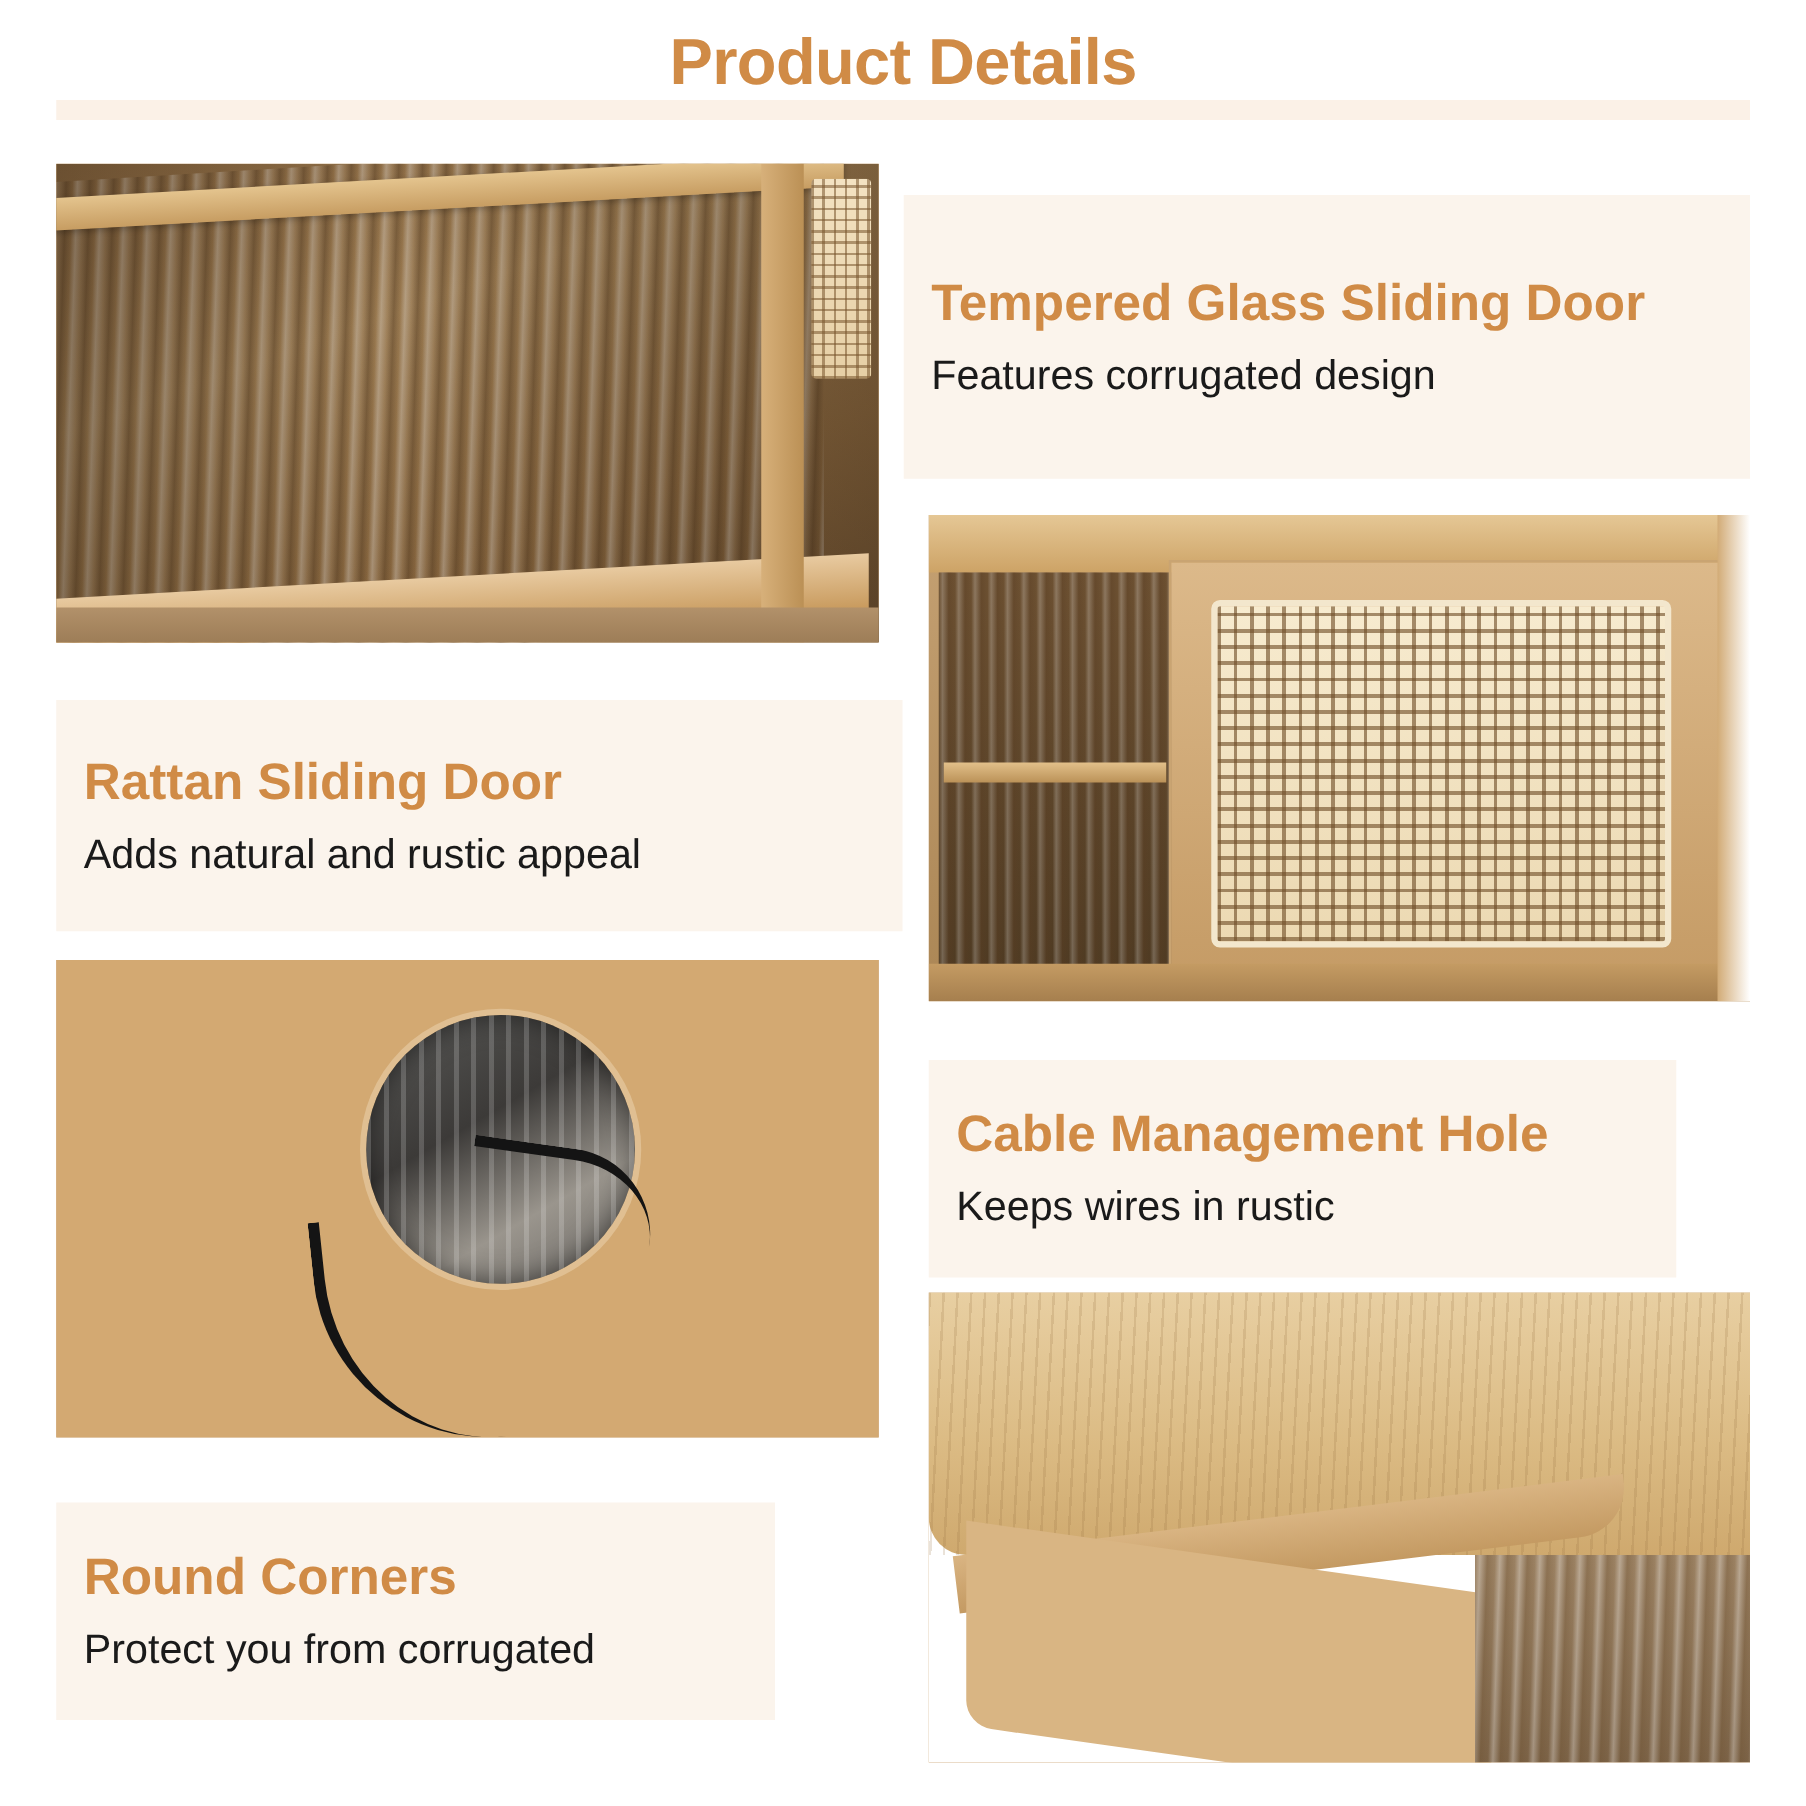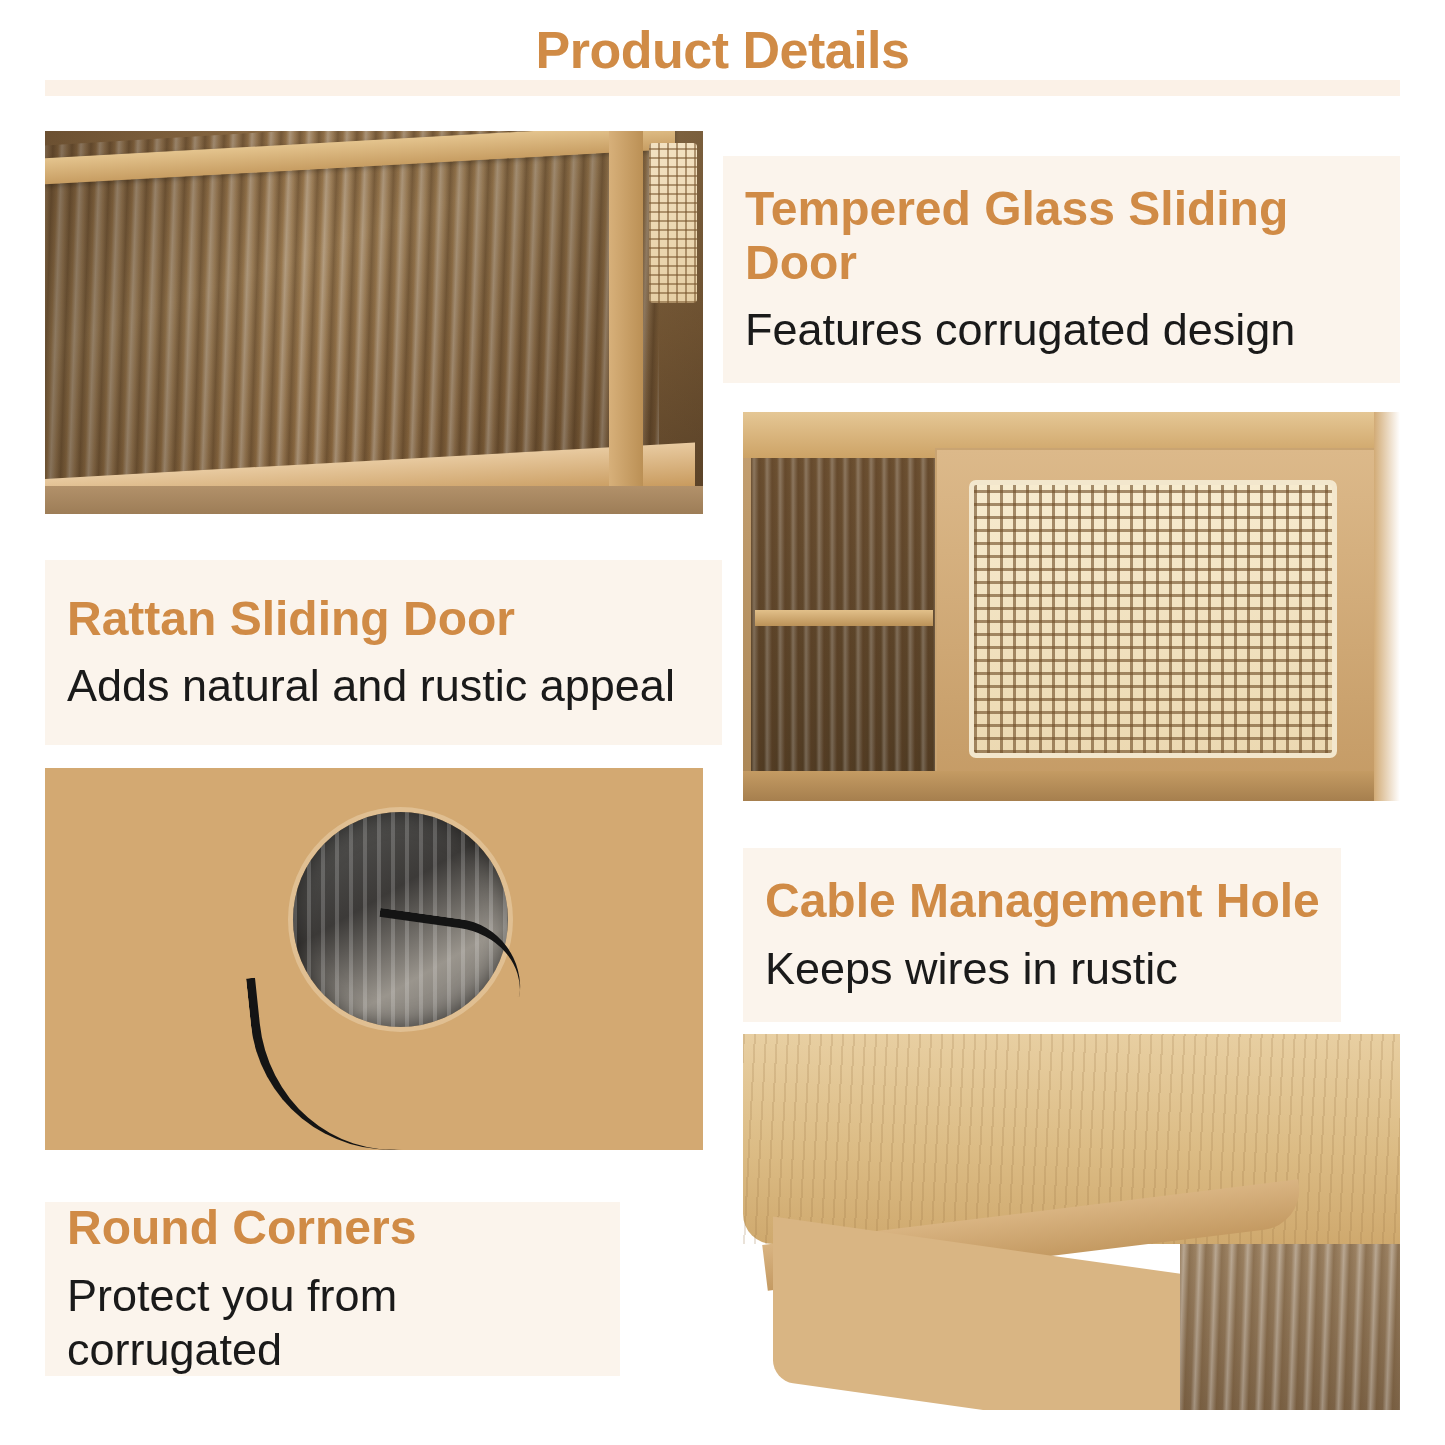--- a/index.html
+++ b/index.html
@@ -52,27 +52,27 @@
   .textblock {
     position: absolute;
     background: #fbf4ec;
     display: flex;
     flex-direction: column;
     justify-content: center;
   }
   .tb-head {
     color: #d08b46;
     font-weight: bold;
-    font-size: 48px;
+    font-size: 41px;
     line-height: 1.12;
     padding: 0 0 0 22px;
   }
   .tb-sub {
     color: #1a1a1a;
-    font-size: 45px;
+    font-size: 33px;
     line-height: 1.2;
     padding: 14px 0 0 22px;
   }
   .tb-left .tb-head, .tb-left .tb-sub { padding-left: 22px; }
 
   
   #photo1 { left: 45px; top: 131px; width: 658px; height: 383px; }
   .p1-bg {
     position: absolute; inset: 0;
     background: linear-gradient(160deg,#8c6a43 0%, #a07f54 35%, #8a6840 70%, #6d5132 100%);

